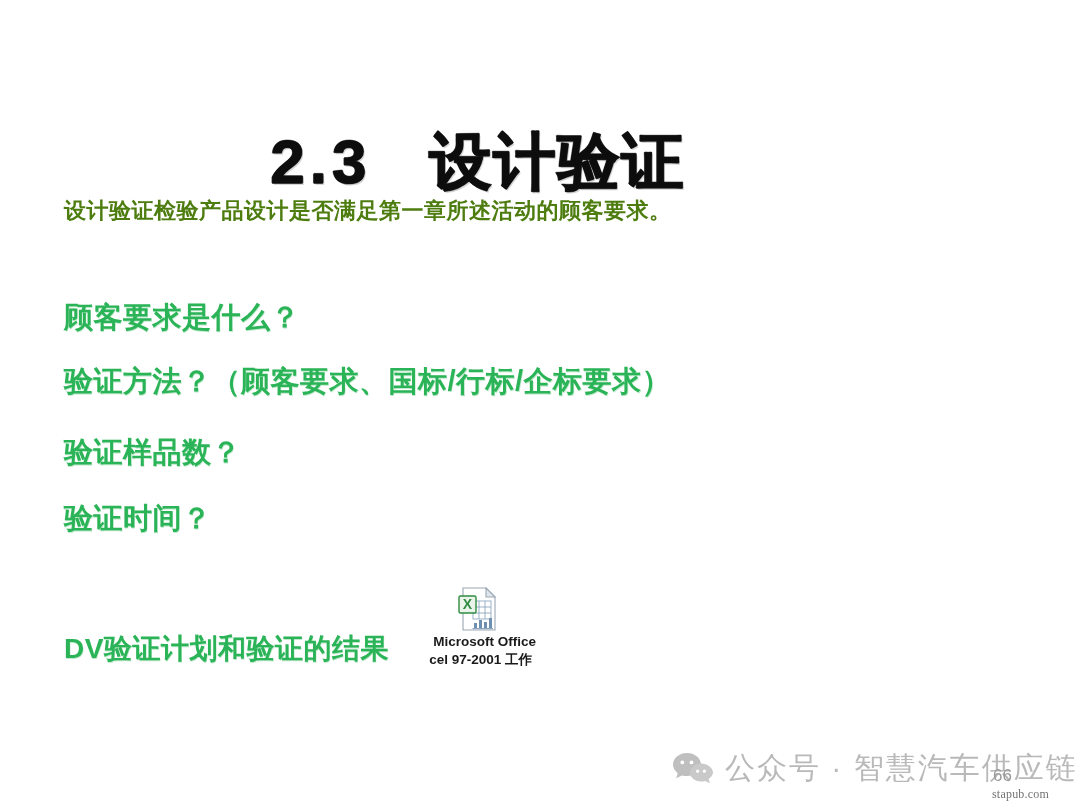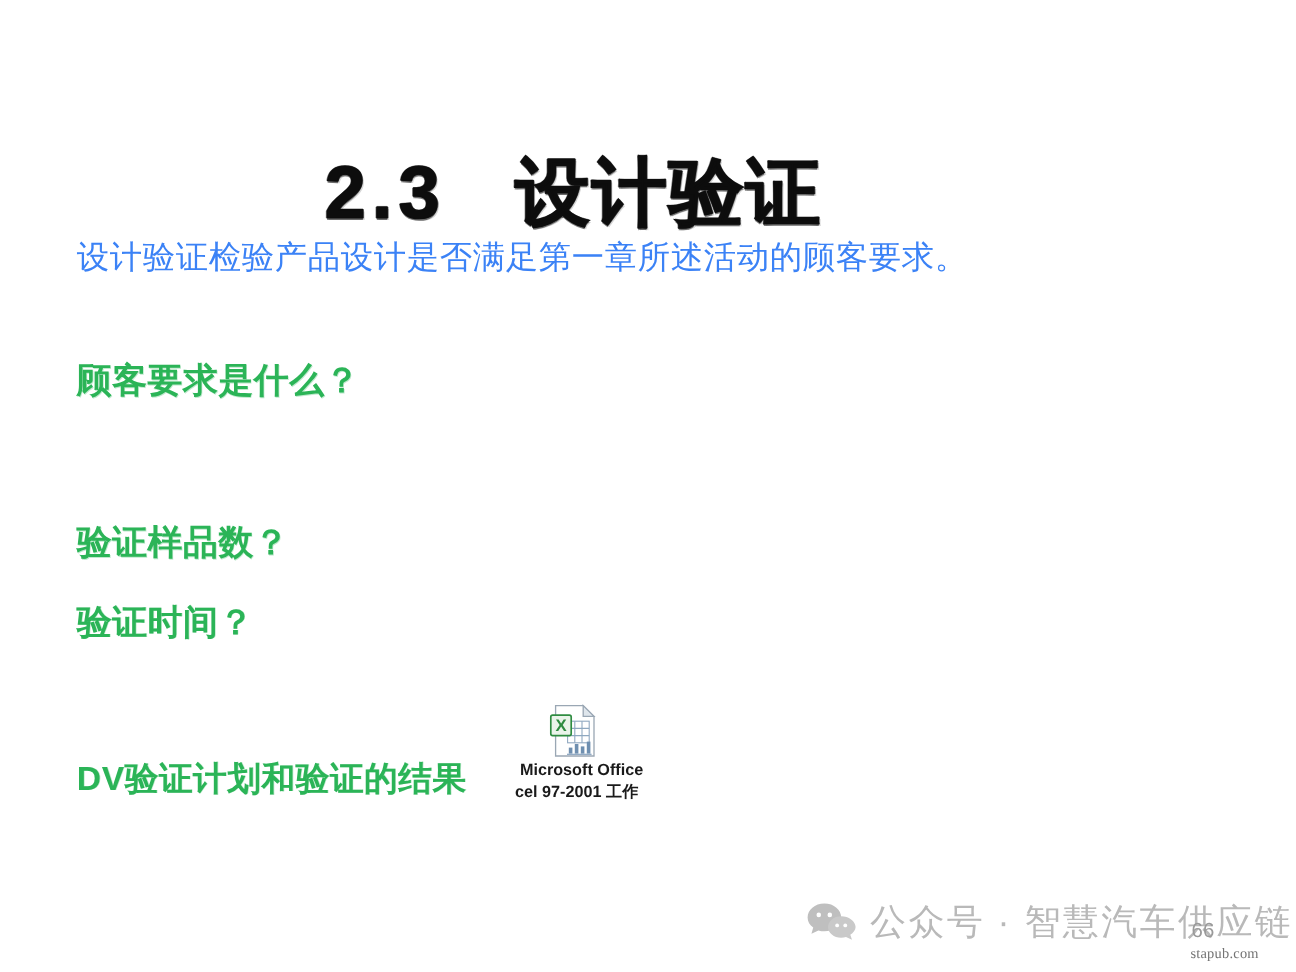--- a/index.html
+++ b/index.html
@@ -46,23 +46,23 @@
   #slide-title .gap {
     display: inline-block;
     width: 58px;
   }
 
   
   #body-paragraph {
     position: absolute;
     left: 64px;
     top: 196px;
-    font-size: 27px;
-    font-weight: normal;
-    color: #3b82f6;
+    font-size: 22px;
+    font-weight: bold;
+    color: #4d7c0f;
     letter-spacing: 0.5px;
     white-space: nowrap;
   }
 
   
   .green-line {
     position: absolute;
     left: 64px;
     font-weight: bold;
     color: #2bb457;
@@ -165,20 +165,21 @@
 
 <div id="slide">
 
   <div id="slide-title">
     <span class="num">2.3</span><span class="gap"></span><span class="zh">设计验证</span>
   </div>
 
   <div id="body-paragraph">设计验证检验产品设计是否满足第一章所述活动的顾客要求。</div>
 
   <div class="green-line" id="green-line-0">顾客要求是什么？</div>
+  <div class="green-line" id="green-line-1">验证方法？（顾客要求、国标/行标/企标要求）</div>
   <div class="green-line" id="green-line-2">验证样品数？</div>
   <div class="green-line" id="green-line-3">验证时间？</div>
   <div class="green-line" id="green-line-4">DV验证计划和验证的结果</div>
 
   <div id="excel-object">
     <div id="excel-icon-wrap">
       <span class="excel-icon">
         <svg width="42" height="46" viewBox="0 0 42 46" xmlns="http://www.w3.org/2000/svg">
 
           <path d="M7 2 H30 L39 11 V44 H7 Z" fill="#ffffff" stroke="#9aa7b4" stroke-width="1.1"></path>

